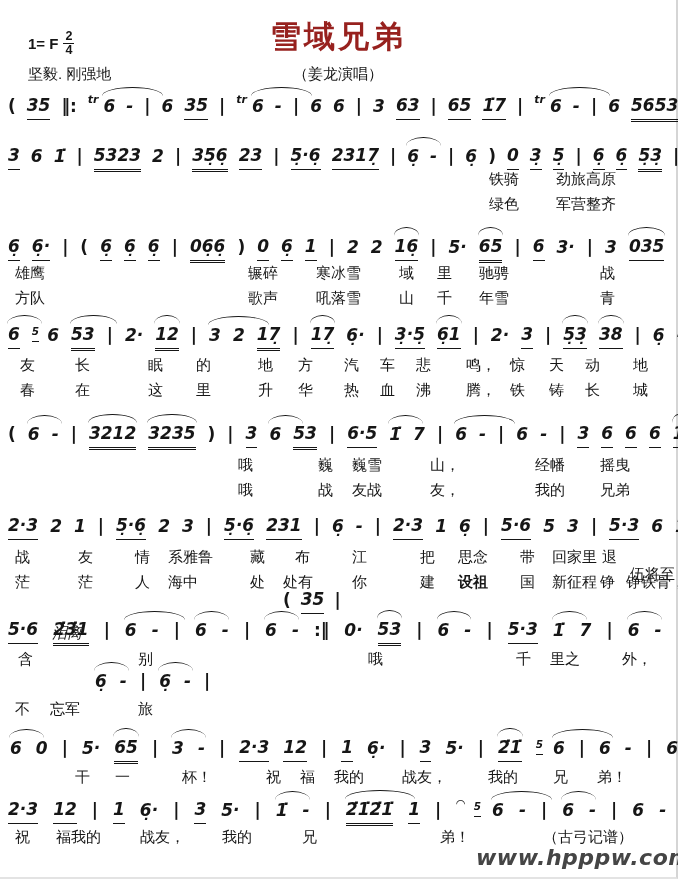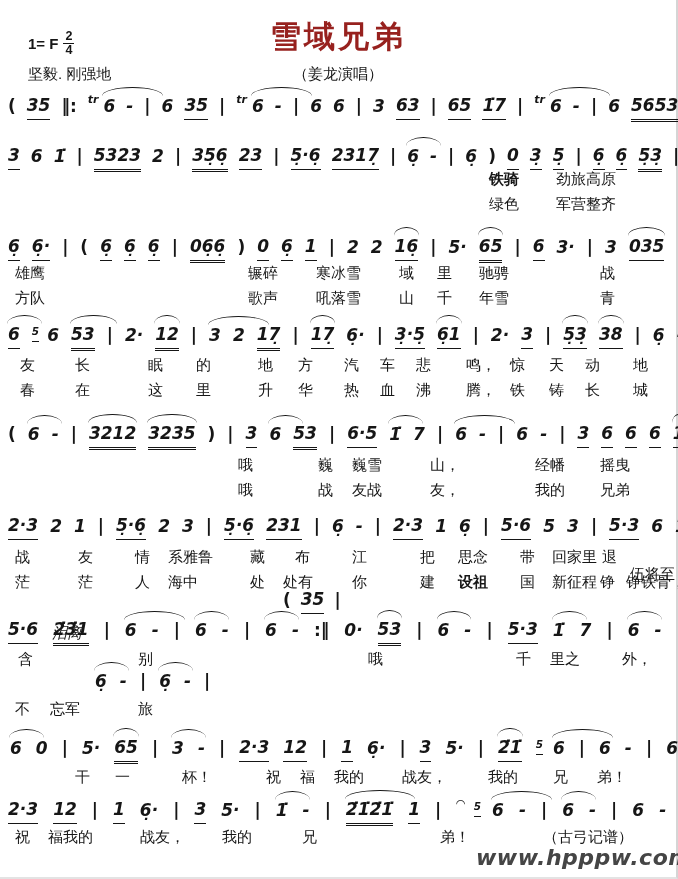--- a/index.html
+++ b/index.html
@@ -111,21 +111,21 @@
         <span class="tok par">)</span>
         <span class="tok u1">0</span>
         <span class="tok u1">3̣</span>
         <span class="tok u1">5̣</span>
         <span class="tok bar">|</span>
         <span class="tok u1">6̣</span>
         <span class="tok u1">6̣</span>
         <span class="tok u2">5̣3̣</span>
         <span class="tok bar">|</span>
       </div>
-      <div class="lyr" style="left: 489px; top: 170px; font-weight: bold;">铁骑</div>
+      <div class="lyr" style="left: 489px; top: 170px;">铁骑</div>
       <div class="lyr" style="left: 556px; top: 170px;">劲旅高原</div>
       <div class="lyr" style="left: 489px; top: 195px;">绿色</div>
       <div class="lyr" style="left: 556px; top: 195px;">军营整齐</div>
       <div class="notes" style="left: 8px; top: 237px; gap: 12px;">
         <span class="tok u1">6̣</span>
         <span class="tok u1">6̣·</span>
         <span class="tok bar">|</span>
         <span class="tok par">(</span>
         <span class="tok u1">6̣</span>
         <span class="tok u1">6̣</span>
@@ -424,21 +424,21 @@
         <span class="tok arc3">6</span>
         <span class="tok">-</span>
         <span class="tok bar">|</span>
         <span class="tok arc2">6</span>
         <span class="tok">-</span>
         <span class="tok bar">|</span>
         <span class="tok">6</span>
         <span class="tok">-</span>
       </div>
       <div class="lyr" style="left: 15px; top: 828px;">祝</div>
-      <div class="lyr" style="left: 48px; top: 828px; text-align: right;">福我的</div>
+      <div class="lyr" style="left: 56px; top: 828px; text-align: right;">福我的</div>
       <div class="lyr" style="left: 140px; top: 828px;">战友，</div>
       <div class="lyr" style="left: 222px; top: 828px;">我的</div>
       <div class="lyr" style="left: 302px; top: 828px;">兄</div>
       <div class="lyr" style="left: 440px; top: 828px;">弟！</div>
       <div class="lyr" style="left: 543px; top: 828px;">（古弓记谱）</div>
     </div>
 
   <div class="watermark">www.hpppw.com</div>
 </div>
 

